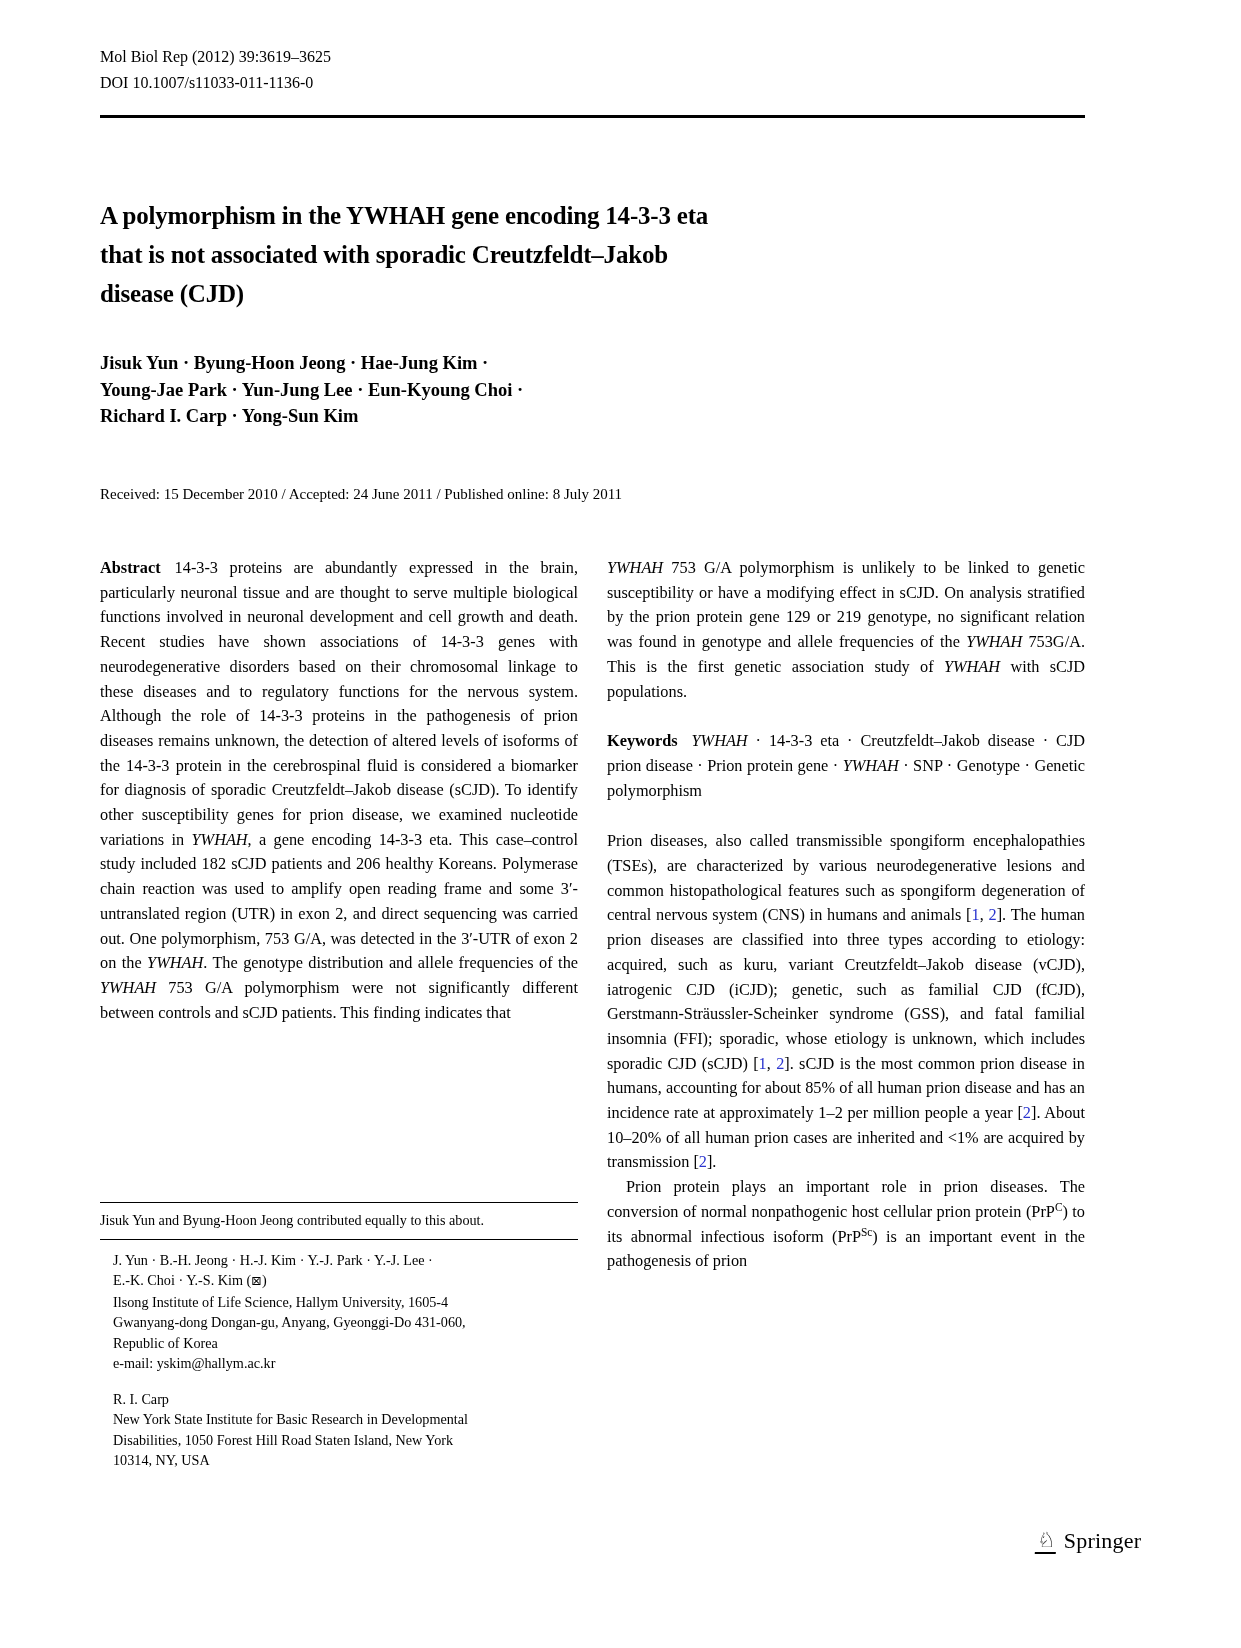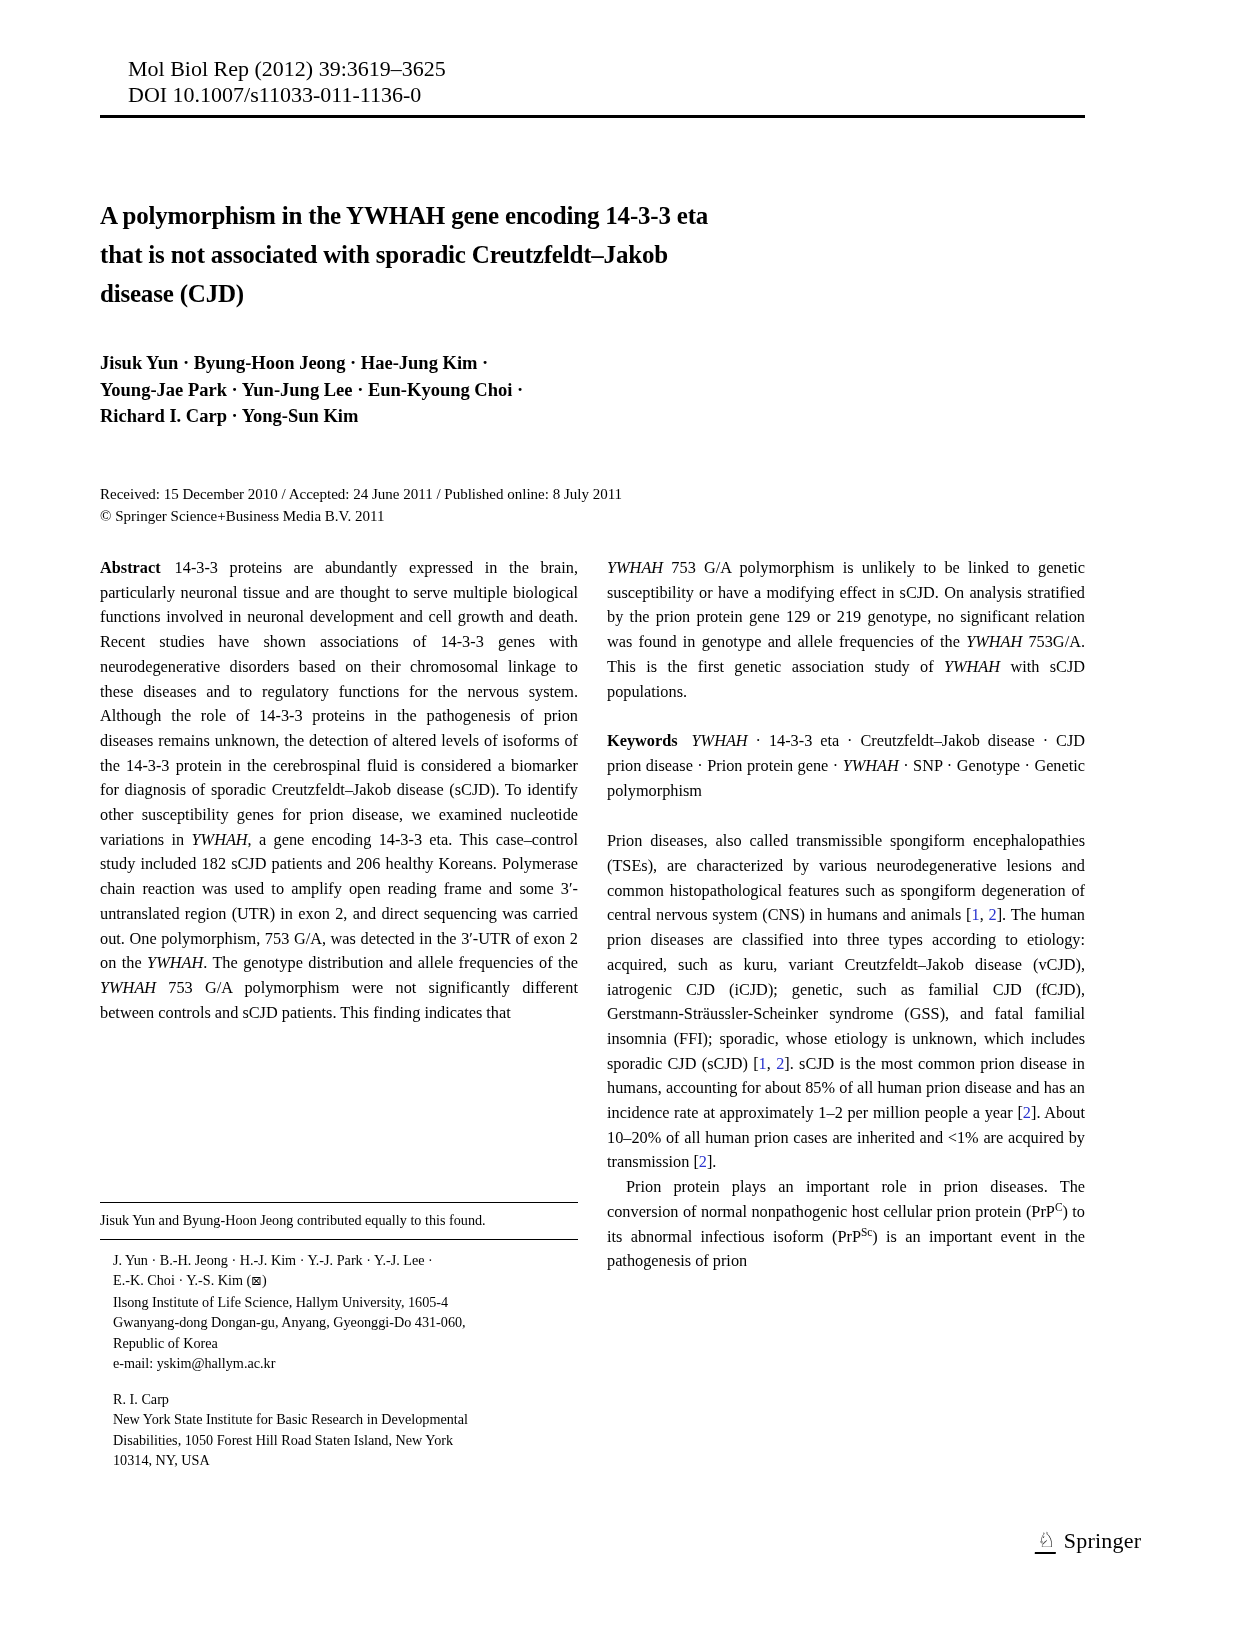--- a/index.html
+++ b/index.html
@@ -2,21 +2,21 @@
 <html><head>
 <meta charset="utf-8">
 <style>
   html,body { margin:0; padding:0; background:#e8e8e8; }
   .page {
     position:relative; width:1241px; height:1648px; margin:0 auto;
     background:#ffffff; color:#000;
     font-family:"Liberation Serif", serif;
     overflow:hidden;
   }
-  .journal-header { position:absolute; left:100px; top:56px; font-size:22px; line-height:26px;margin-left:28px; }
+  .journal-header { position:absolute; left:100px; top:44px; font-size:16px; line-height:26px; }
   .rule-thick { position:absolute; left:100px; top:115px; width:985px; height:3px; background:#000; }
   .page-title {
     position:absolute; left:100px; top:196px; width:960px;
     font-size:25px; font-weight:bold; line-height:39px; letter-spacing:-0.2px;
   }
   .authors { position:absolute; left:100px; top:350px; font-size:18.5px; font-weight:bold; line-height:26.5px; }
   .pub-dates { position:absolute; left:100px; top:483px; font-size:15px; line-height:22px; }
   .col { position:absolute; top:556px; width:478px; font-size:16.3px; line-height:24.7px; text-align:justify; }
   .col-left  { left:100px; }
   .col-right { left:607px; }
@@ -55,37 +55,36 @@
   </div>
 
   <div class="rule-thick"></div>
 
   <h1 class="page-title" style="margin:0;">A polymorphism in the YWHAH gene encoding 14-3-3 eta<br>that is not associated with sporadic Creutzfeldt–Jakob<br>disease (CJD)</h1>
 
   <div class="authors">Jisuk Yun · Byung-Hoon Jeong · Hae-Jung Kim ·<br>Young-Jae Park · Yun-Jung Lee · Eun-Kyoung Choi ·<br>Richard I. Carp · Yong-Sun Kim</div>
 
   <div class="pub-dates">
     <div>Received: 15 December 2010 / Accepted: 24 June 2011 / Published online: 8 July 2011</div>
-    <div>© Springer Science+Business Media B.V. 2011</div>
   </div>
 
   <div class="col col-left">
     <p><span class="r-lbl">Abstract</span><span class="r-n">14-3-3 proteins are abundantly expressed in the brain, particularly neuronal tissue and are thought to serve multiple biological functions involved in neuronal development and cell growth and death. Recent studies have shown associations of 14-3-3 genes with neurodegenerative disorders based on their chromosomal linkage to these diseases and to regulatory functions for the nervous system. Although the role of 14-3-3 proteins in the pathogenesis of prion diseases remains unknown, the detection of altered levels of isoforms of the 14-3-3 protein in the cerebrospinal fluid is considered a biomarker for diagnosis of sporadic Creutzfeldt–Jakob disease (sCJD). To identify other susceptibility genes for prion disease, we examined nucleotide variations in </span><span class="r-i">YWHAH</span><span class="r-n">, a gene encoding 14-3-3 eta. This case–control study included 182 sCJD patients and 206 healthy Koreans. Polymerase chain reaction was used to amplify open reading frame and some 3′-untranslated region (UTR) in exon 2, and direct sequencing was carried out. One polymorphism, 753 G/A, was detected in the 3′-UTR of exon 2 on the </span><span class="r-i">YWHAH</span><span class="r-n">. The genotype distribution and allele frequencies of the </span><span class="r-i">YWHAH</span><span class="r-n"> 753 G/A polymorphism were not significantly different between controls and sCJD patients. This finding indicates that</span></p>
   </div>
 
   <div class="col col-right">
     <p><span class="r-i">YWHAH</span><span class="r-n"> 753 G/A polymorphism is unlikely to be linked to genetic susceptibility or have a modifying effect in sCJD. On analysis stratified by the prion protein gene 129 or 219 genotype, no significant relation was found in genotype and allele frequencies of the </span><span class="r-i">YWHAH</span><span class="r-n"> 753G/A. This is the first genetic association study of </span><span class="r-i">YWHAH</span><span class="r-n"> with sCJD populations.</span></p>
     <p class="para-gap"><span class="r-lbl">Keywords</span><span class="r-i">YWHAH</span><span class="r-n"> · 14-3-3 eta · Creutzfeldt–Jakob disease · CJD prion disease · Prion protein gene · </span><span class="r-i">YWHAH</span><span class="r-n"> · SNP · Genotype · Genetic polymorphism</span></p>
     <p class="after-heading"><span class="r-n">Prion diseases, also called transmissible spongiform encephalopathies (TSEs), are characterized by various neurodegenerative lesions and common histopathological features such as spongiform degeneration of central nervous system (CNS) in humans and animals [</span><span class="r-link">1</span><span class="r-n">, </span><span class="r-link">2</span><span class="r-n">]. The human prion diseases are classified into three types according to etiology: acquired, such as kuru, variant Creutzfeldt–Jakob disease (vCJD), iatrogenic CJD (iCJD); genetic, such as familial CJD (fCJD), Gerstmann-Sträussler-Scheinker syndrome (GSS), and fatal familial insomnia (FFI); sporadic, whose etiology is unknown, which includes sporadic CJD (sCJD) [</span><span class="r-link">1</span><span class="r-n">, </span><span class="r-link">2</span><span class="r-n">]. sCJD is the most common prion disease in humans, accounting for about 85% of all human prion disease and has an incidence rate at approximately 1–2 per million people a year [</span><span class="r-link">2</span><span class="r-n">]. About 10–20% of all human prion cases are inherited and &lt;1% are acquired by transmission [</span><span class="r-link">2</span><span class="r-n">].</span></p>
     <p class="indent"><span class="r-n">Prion protein plays an important role in prion diseases. The conversion of normal nonpathogenic host cellular prion protein (PrP</span><span class="r-sup">C</span><span class="r-n">) to its abnormal infectious isoform (PrP</span><span class="r-sup">Sc</span><span class="r-n">) is an important event in the pathogenesis of prion</span></p>
   </div>
 
   <div class="footnotes">
     <div class="fn-rule"></div>
-    <p class="fn-note">Jisuk Yun and Byung-Hoon Jeong contributed equally to this found.</p>
+    <p class="fn-note">Jisuk Yun and Byung-Hoon Jeong contributed equally to this about.</p>
     <div class="fn-rule"></div>
     <p class="fn-affil-1"><span class="r-n">J. Yun · B.-H. Jeong · H.-J. Kim · Y.-J. Park · Y.-J. Lee ·</span><br><span class="r-n">E.-K. Choi · Y.-S. Kim (</span><span class="r-env">⊠</span><span class="r-n">)</span><br><span class="r-n">Ilsong Institute of Life Science, Hallym University, 1605-4</span><br><span class="r-n">Gwanyang-dong Dongan-gu, Anyang, Gyeonggi-Do 431-060,</span><br><span class="r-n">Republic of Korea</span><br><span class="r-n">e-mail: yskim@hallym.ac.kr</span></p>
     <p class="fn-affil-2">R. I. Carp<br>New York State Institute for Basic Research in Developmental<br>Disabilities, 1050 Forest Hill Road Staten Island, New York<br>10314, NY, USA</p>
   </div>
 
   <div class="springer-logo">
     <span class="horse">♘</span>
     <span class="springer-word">Springer</span>
   </div>
 

